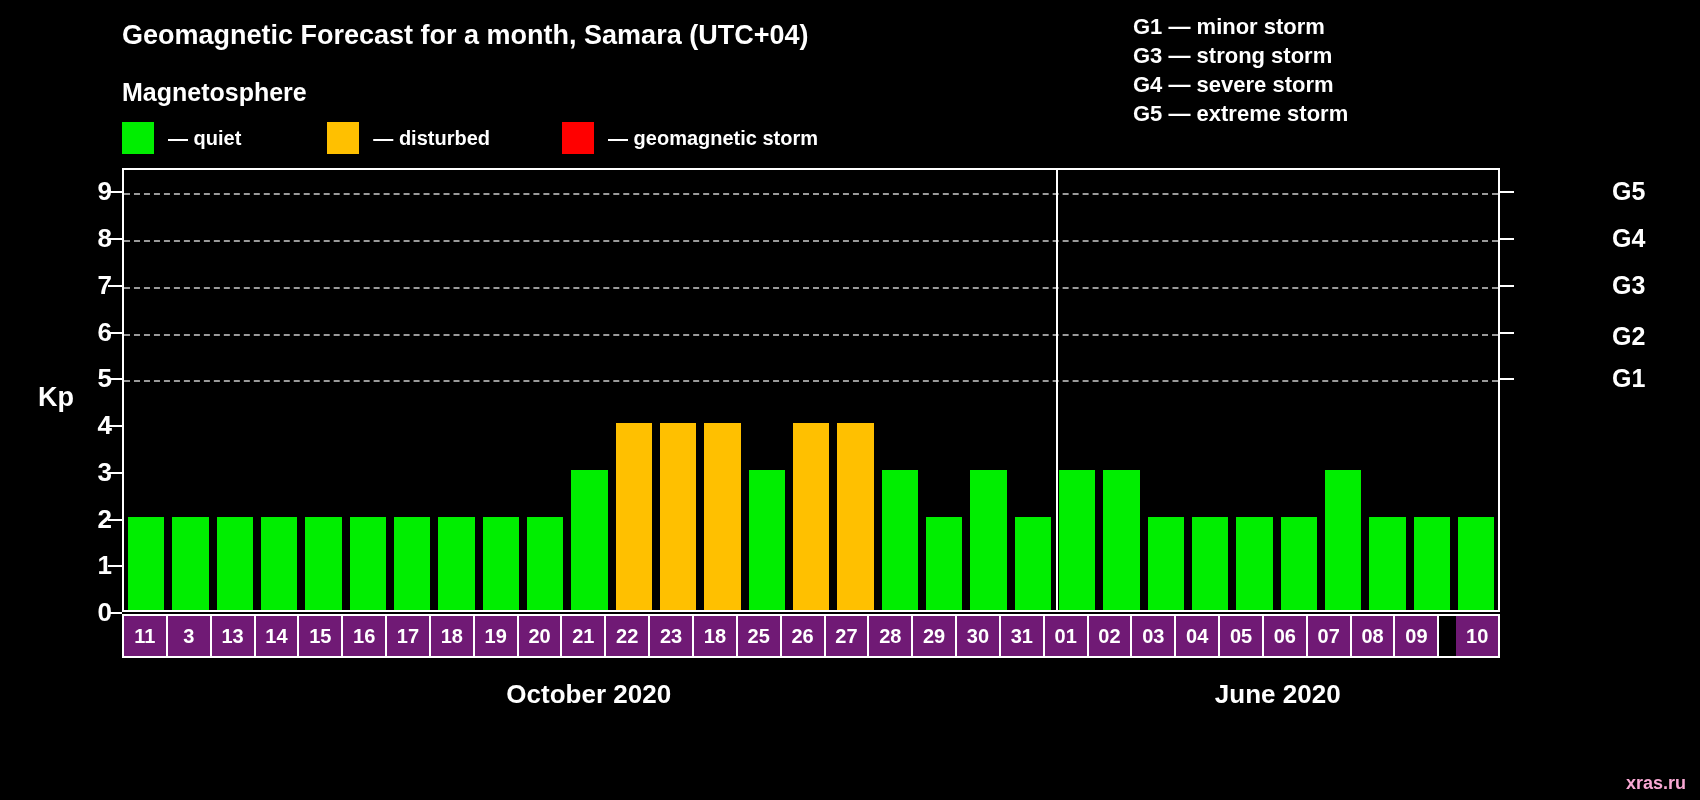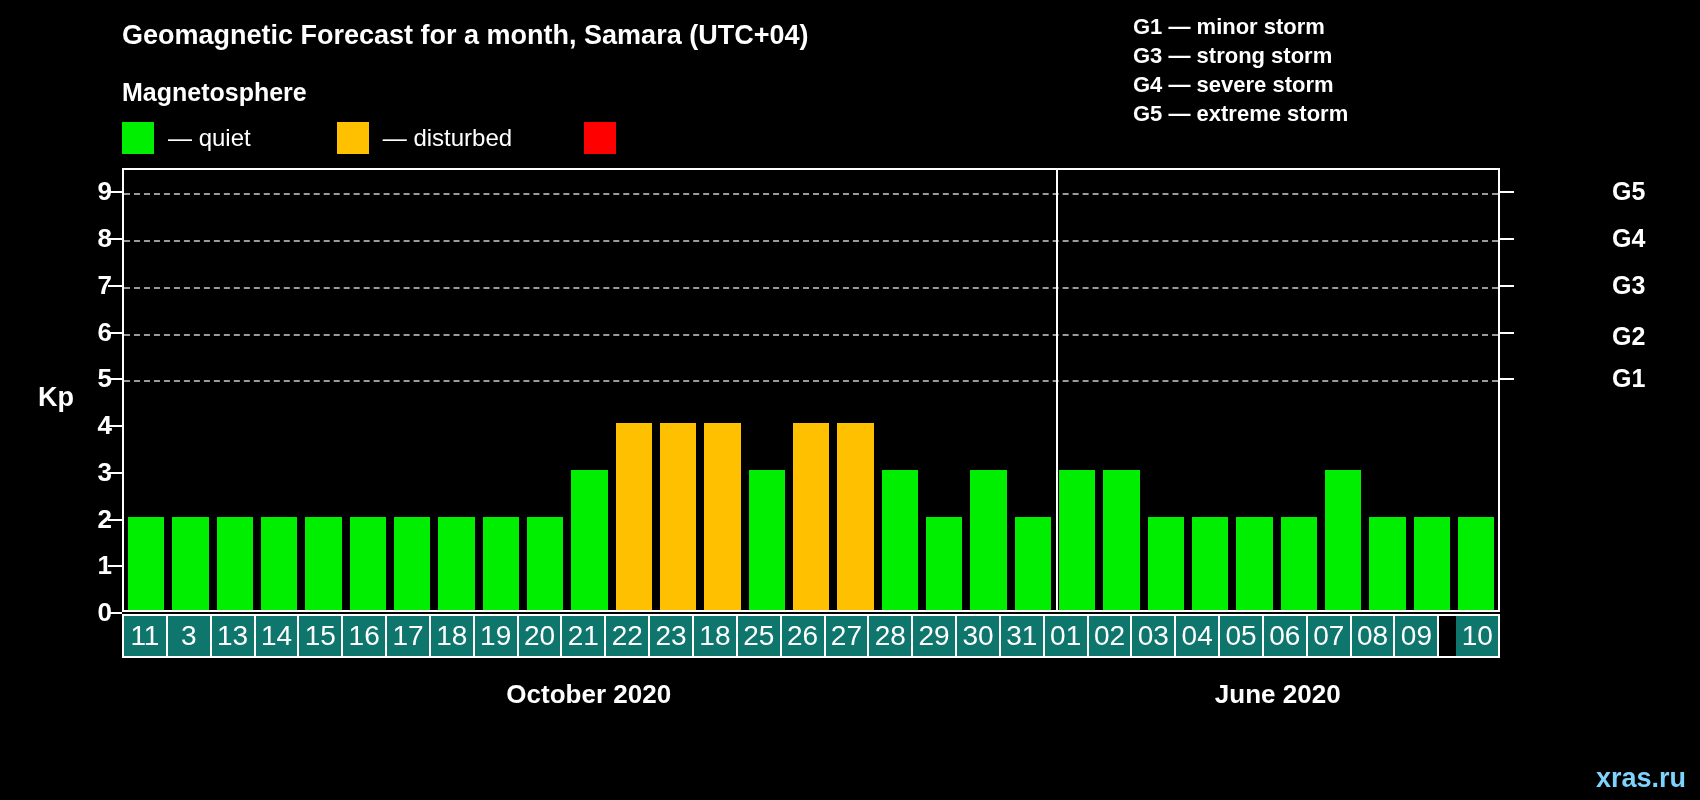--- a/index.html
+++ b/index.html
@@ -46,22 +46,22 @@
     display: flex;
     align-items: center;
     white-space: nowrap;
   }
   .mag-swatch {
     width: 32px;
     height: 32px;
     flex: 0 0 auto;
   }
   .mag-text {
-    font-size: 24px;
-    font-weight: normal;
+    font-size: 20px;
+    font-weight: bold;
     margin-left: 14px;
   }
   .mag-gap-1 { width: 86px; }
   .mag-gap-2 { width: 72px; }
 
   
   #g-legend {
     position: absolute;
     left: 1133px;
     top: 12px;
@@ -174,44 +174,44 @@
     border: 2px solid #ffffff;
     box-sizing: border-box;
   }
   .date-cell {
     flex: 1 1 0;
     border-right: 2px solid #ffffff;
     box-sizing: border-box;
     display: flex;
     align-items: center;
     justify-content: center;
-    font-size: 28px;
-    font-weight: normal;
-    background: #0f766e;
+    font-size: 20px;
+    font-weight: bold;
+    background: #701a75;
   }
   .date-cell:last-child { border-right: none; margin-left: 17px; }
 
   
   .month-label {
     position: absolute;
     top: 679px;
     font-size: 26px;
     font-weight: bold;
     white-space: nowrap;
     transform: translateX(-50%);
   }
 
   
   #watermark {
     position: absolute;
     right: 14px;
     bottom: 6px;
-    font-size: 27px;
-    font-weight: bold;
-    color: #7dd3fc;
+    font-size: 18px;
+    font-weight: bold;
+    color: #f9a8d4;
   }
 </style>
 </head>
 <body>
 
 <div id="title">Geomagnetic Forecast for a month, Samara (UTC+04)</div>
 <div id="subtitle">Magnetosphere</div>
 
 <div id="mag-legend">
     <div class="mag-item">
@@ -219,20 +219,21 @@
       <span class="mag-text">— quiet</span>
     </div>
     <div class="mag-gap-1"></div>
     <div class="mag-item">
       <span class="mag-swatch" style="background: rgb(255, 192, 0);"></span>
       <span class="mag-text">— disturbed</span>
     </div>
     <div class="mag-gap-2"></div>
     <div class="mag-item">
       <span class="mag-swatch" style="background: rgb(255, 0, 0);"></span>
+      <span class="mag-text">— geomagnetic storm</span>
     </div>
   </div>
 
 <div id="g-legend">
     <div>G1 — minor storm</div>
     <div>G3 — strong storm</div>
     <div>G4 — severe storm</div>
     <div>G5 — extreme storm</div>
   </div>
 

